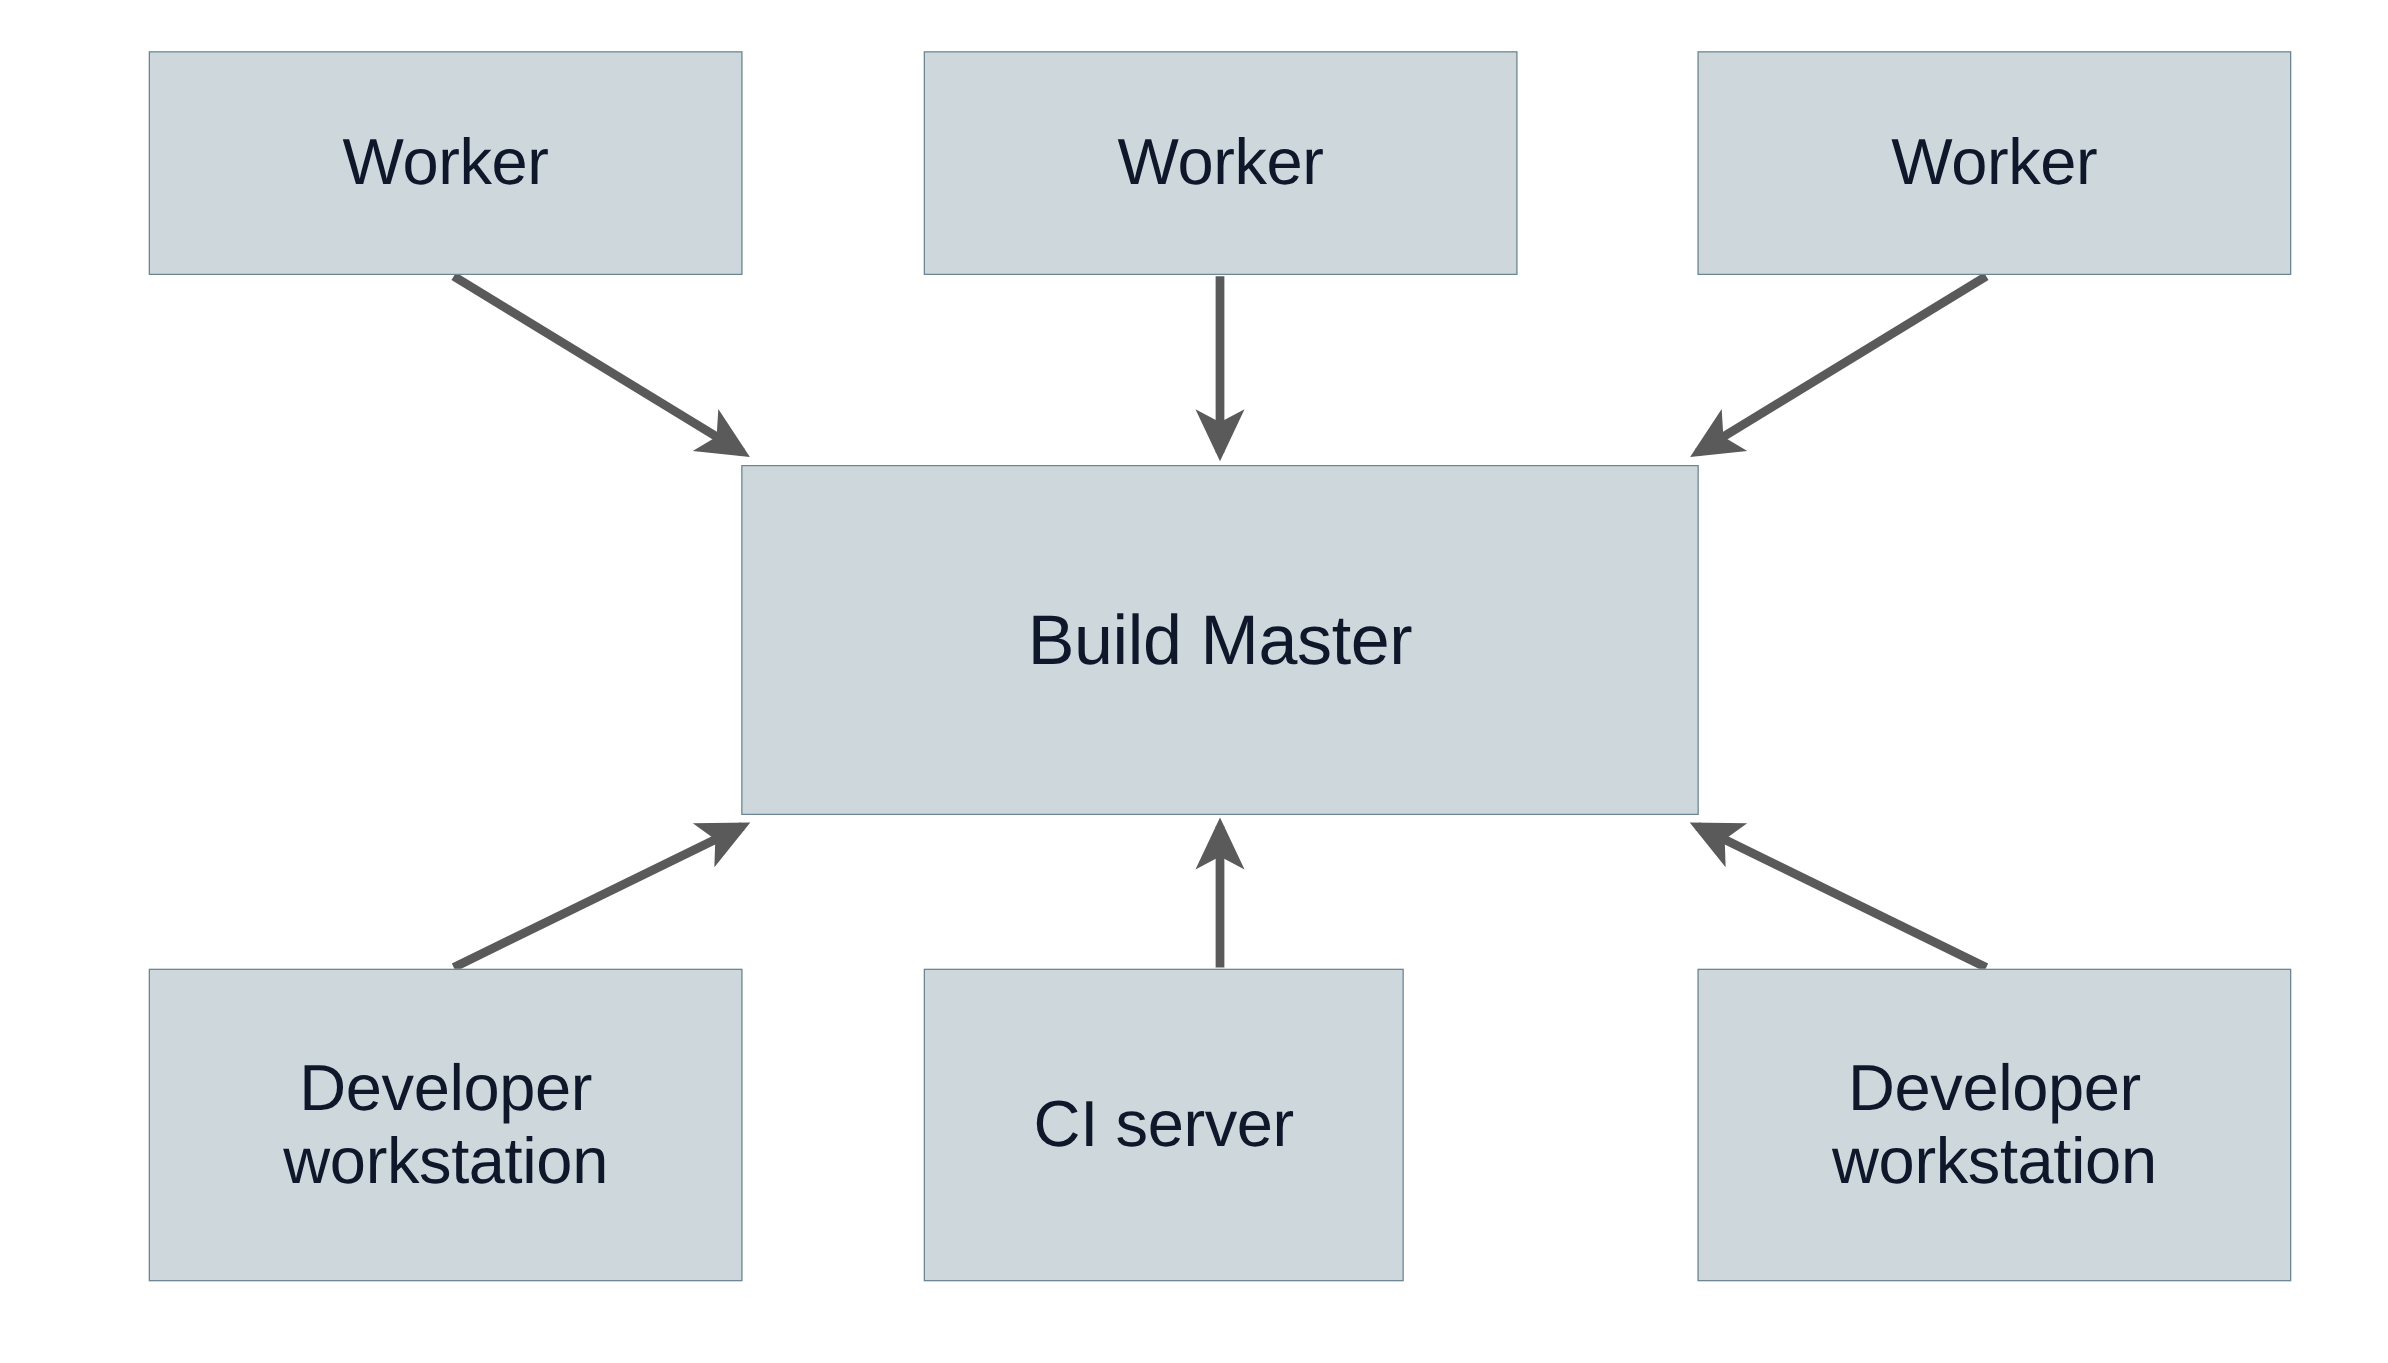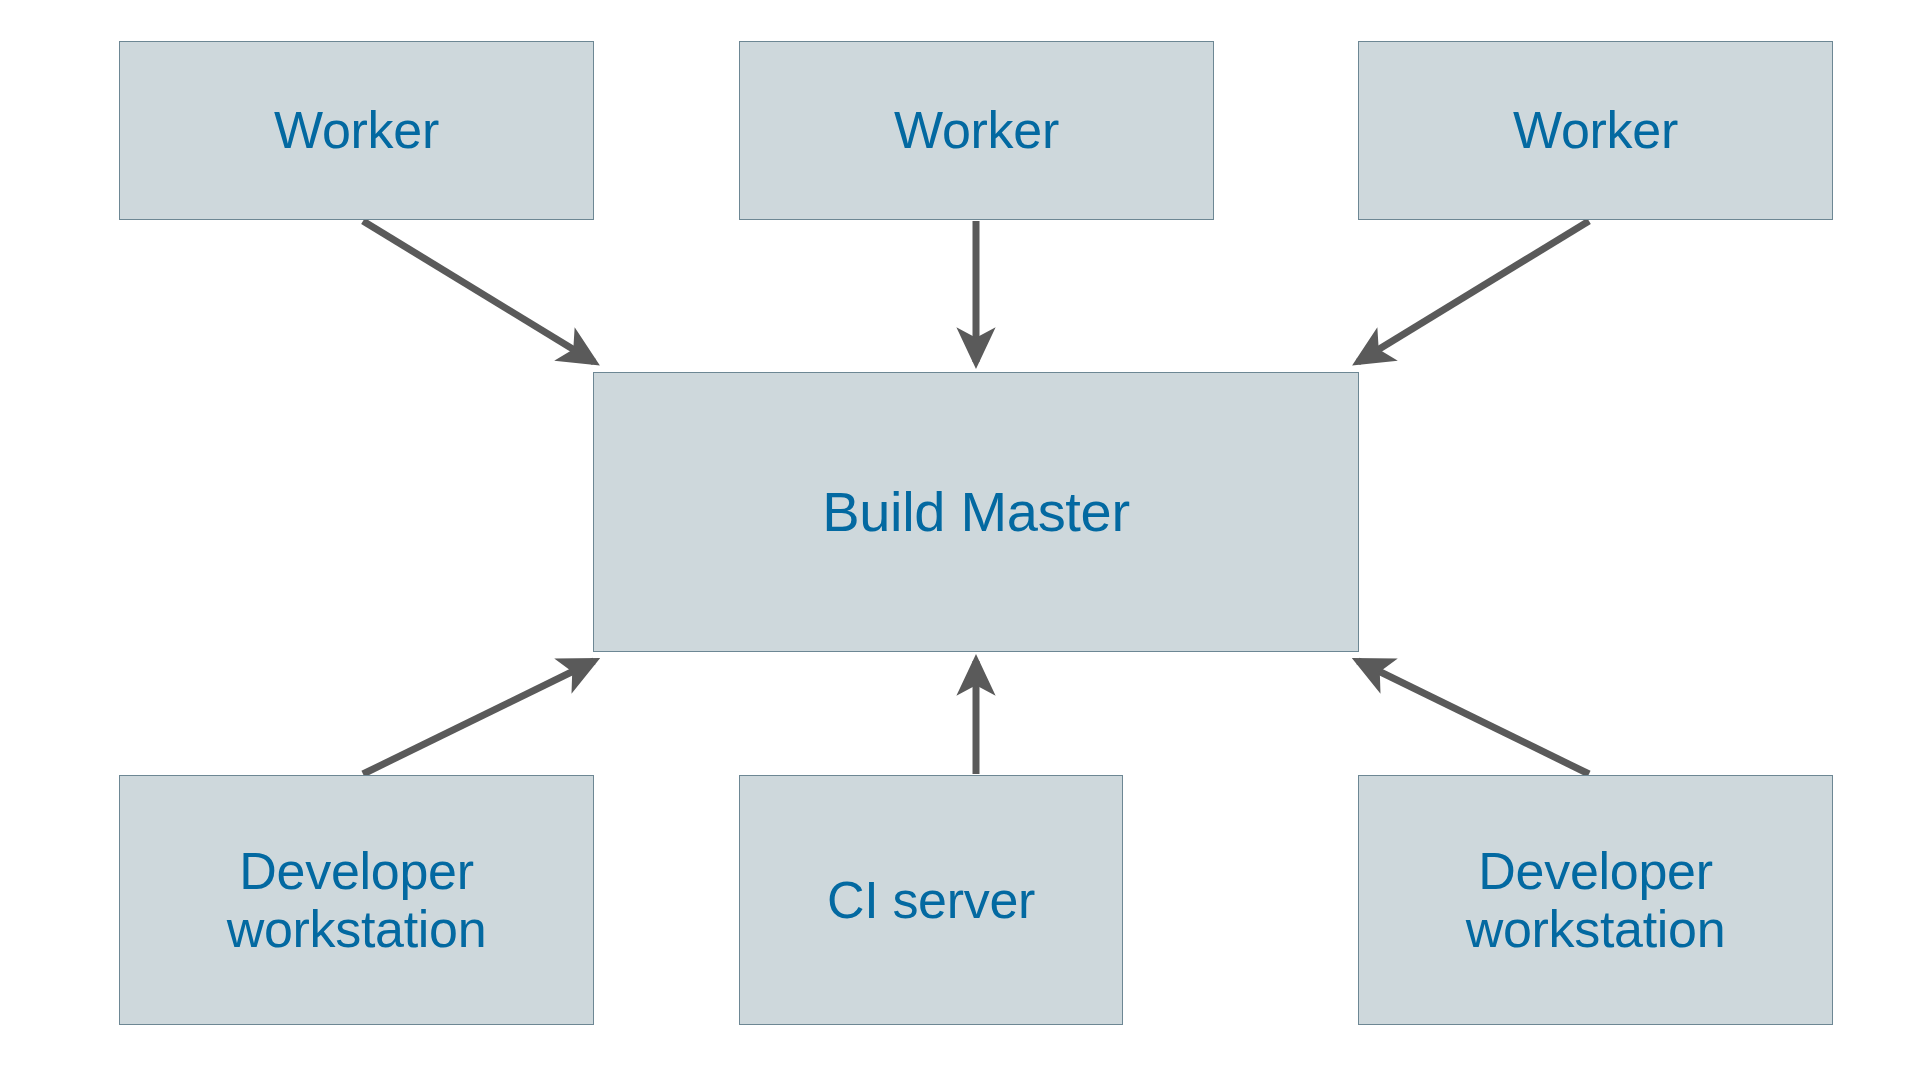--- a/index.html
+++ b/index.html
@@ -29,21 +29,21 @@
   }
   .node {
     position: absolute;
     box-sizing: border-box;
     background: #ced8dc;
     border: 1.6px solid #6d8794;
     display: flex;
     align-items: center;
     justify-content: center;
     text-align: center;
-    color: #0369a1;
+    color: #0f172a;
     font-weight: 400;
     line-height: 1.12;
     letter-spacing: -0.3px;
     white-space: pre-line;
   }
   .node-worker {
     font-size: 52px;
   }
   .node-master {
     font-size: 56px;

